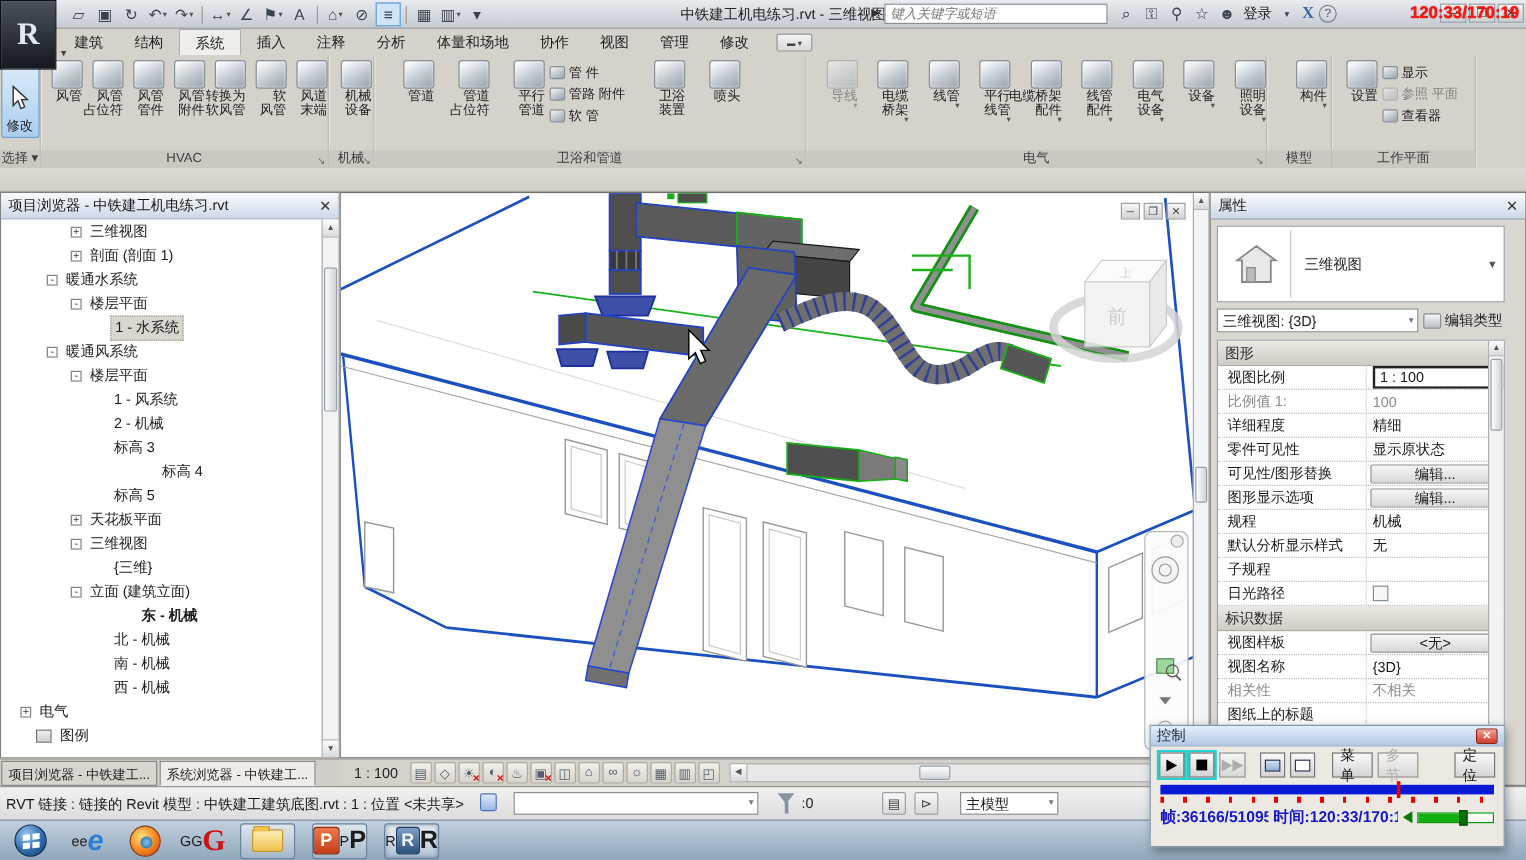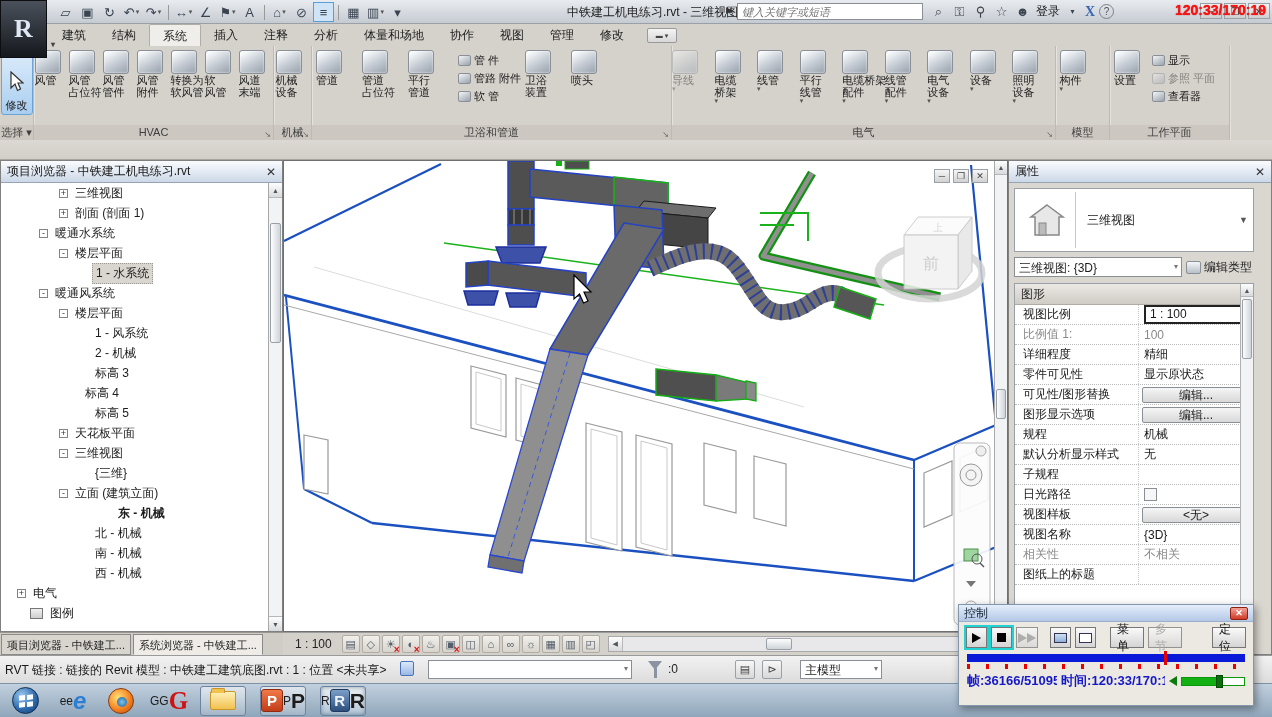--- a/index.html
+++ b/index.html
@@ -46,21 +46,21 @@
     background:linear-gradient(#f4f4f4,#d8d8d8);display:flex;align-items:center;justify-content:center;
     font-size:7px;color:#444;gap:2px;}
 
   
   .ribbon{position:absolute;left:0;top:46px;width:1272px;height:94px;background:#d5d1cb;display:flex;}
   .rpanel{height:94px;border-right:1px solid #bdb9b3;box-shadow:1px 0 0 #e6e3de;display:flex;flex-direction:column;}
   .rpbody{flex:1;display:flex;align-items:flex-start;justify-content:center;padding-top:2px;}
   .rplabel{height:15px;background:#ccc8c1;font-size:11px;color:#3e3e3e;text-align:center;
     line-height:15px;position:relative;}
   .rplabel .corner{position:absolute;right:2px;bottom:1px;font-size:8px;color:#666;line-height:8px;}
-  .bigbtn{width:34px;min-width:34px;display:flex;flex-direction:column;align-items:flex-start;padding-top:2px;}
+  .bigbtn{width:34px;min-width:34px;display:flex;flex-direction:column;align-items:flex-end;padding-top:2px;}
   .bigbtn.w44{width:46px;}
   .bicon{width:26px;height:24px;border-radius:3px;border:1px solid #8a9098;
     background:linear-gradient(150deg,#f8fafc 10%,#c3cad2 55%,#98a1ab);box-shadow:inset 0 0 2px #fff;}
   .blabel{font-size:11px;line-height:12px;text-align:center;color:#222;white-space:nowrap;}
   .bigbtn .bcaret{font-size:7px;color:#555;line-height:6px;}
   .bigbtn.dis{opacity:.45;}
   .smallcol{display:flex;flex-direction:column;justify-content:center;gap:2px;padding:4px 4px 0 4px;}
   .sbtn{display:flex;align-items:center;gap:3px;font-size:11px;height:16px;color:#222;white-space:nowrap;}
   .sbtn.dis{opacity:.45;}
   .sicon{width:13px;height:11px;border-radius:2px;border:1px solid #8a9098;
@@ -630,21 +630,21 @@
 
           <span class="tlabel">2 - 机械</span>
         </div>
 
         <div class="trow" data-name="tree-item" style="padding-left: 78px;">
           <span class="twisty hide" data-name="expand-toggle-icon"></span>
 
           <span class="tlabel">标高 3</span>
         </div>
 
-        <div class="trow" data-name="tree-item" style="padding-left: 68px;">
+        <div class="trow" data-name="tree-item" style="padding-left: 118px;">
           <span class="twisty hide" data-name="expand-toggle-icon"></span>
 
           <span class="tlabel">标高 4</span>
         </div>
 
         <div class="trow" data-name="tree-item" style="padding-left: 78px;">
           <span class="twisty hide" data-name="expand-toggle-icon"></span>
 
           <span class="tlabel">标高 5</span>
         </div>
@@ -1028,20 +1028,24 @@
             </span>
           </div>
 
           <div class="prow chk" data-name="property-row">
             <span class="pname">日光路径</span>
             <span class="pval">
               <span></span>
             </span>
           </div>
         </div>
+      <div class="psec" data-name="section-header">
+        <span>标识数据</span>
+          <span class="chev" data-name="collapse-chevron-icon">«</span>
+      </div>
       <div>
 
           <div class="prow btn" data-name="property-row">
             <span class="pname">视图样板</span>
             <span class="pval">
               <span>&lt;无&gt;</span>
             </span>
           </div>
 
           <div class="prow" data-name="property-row">

